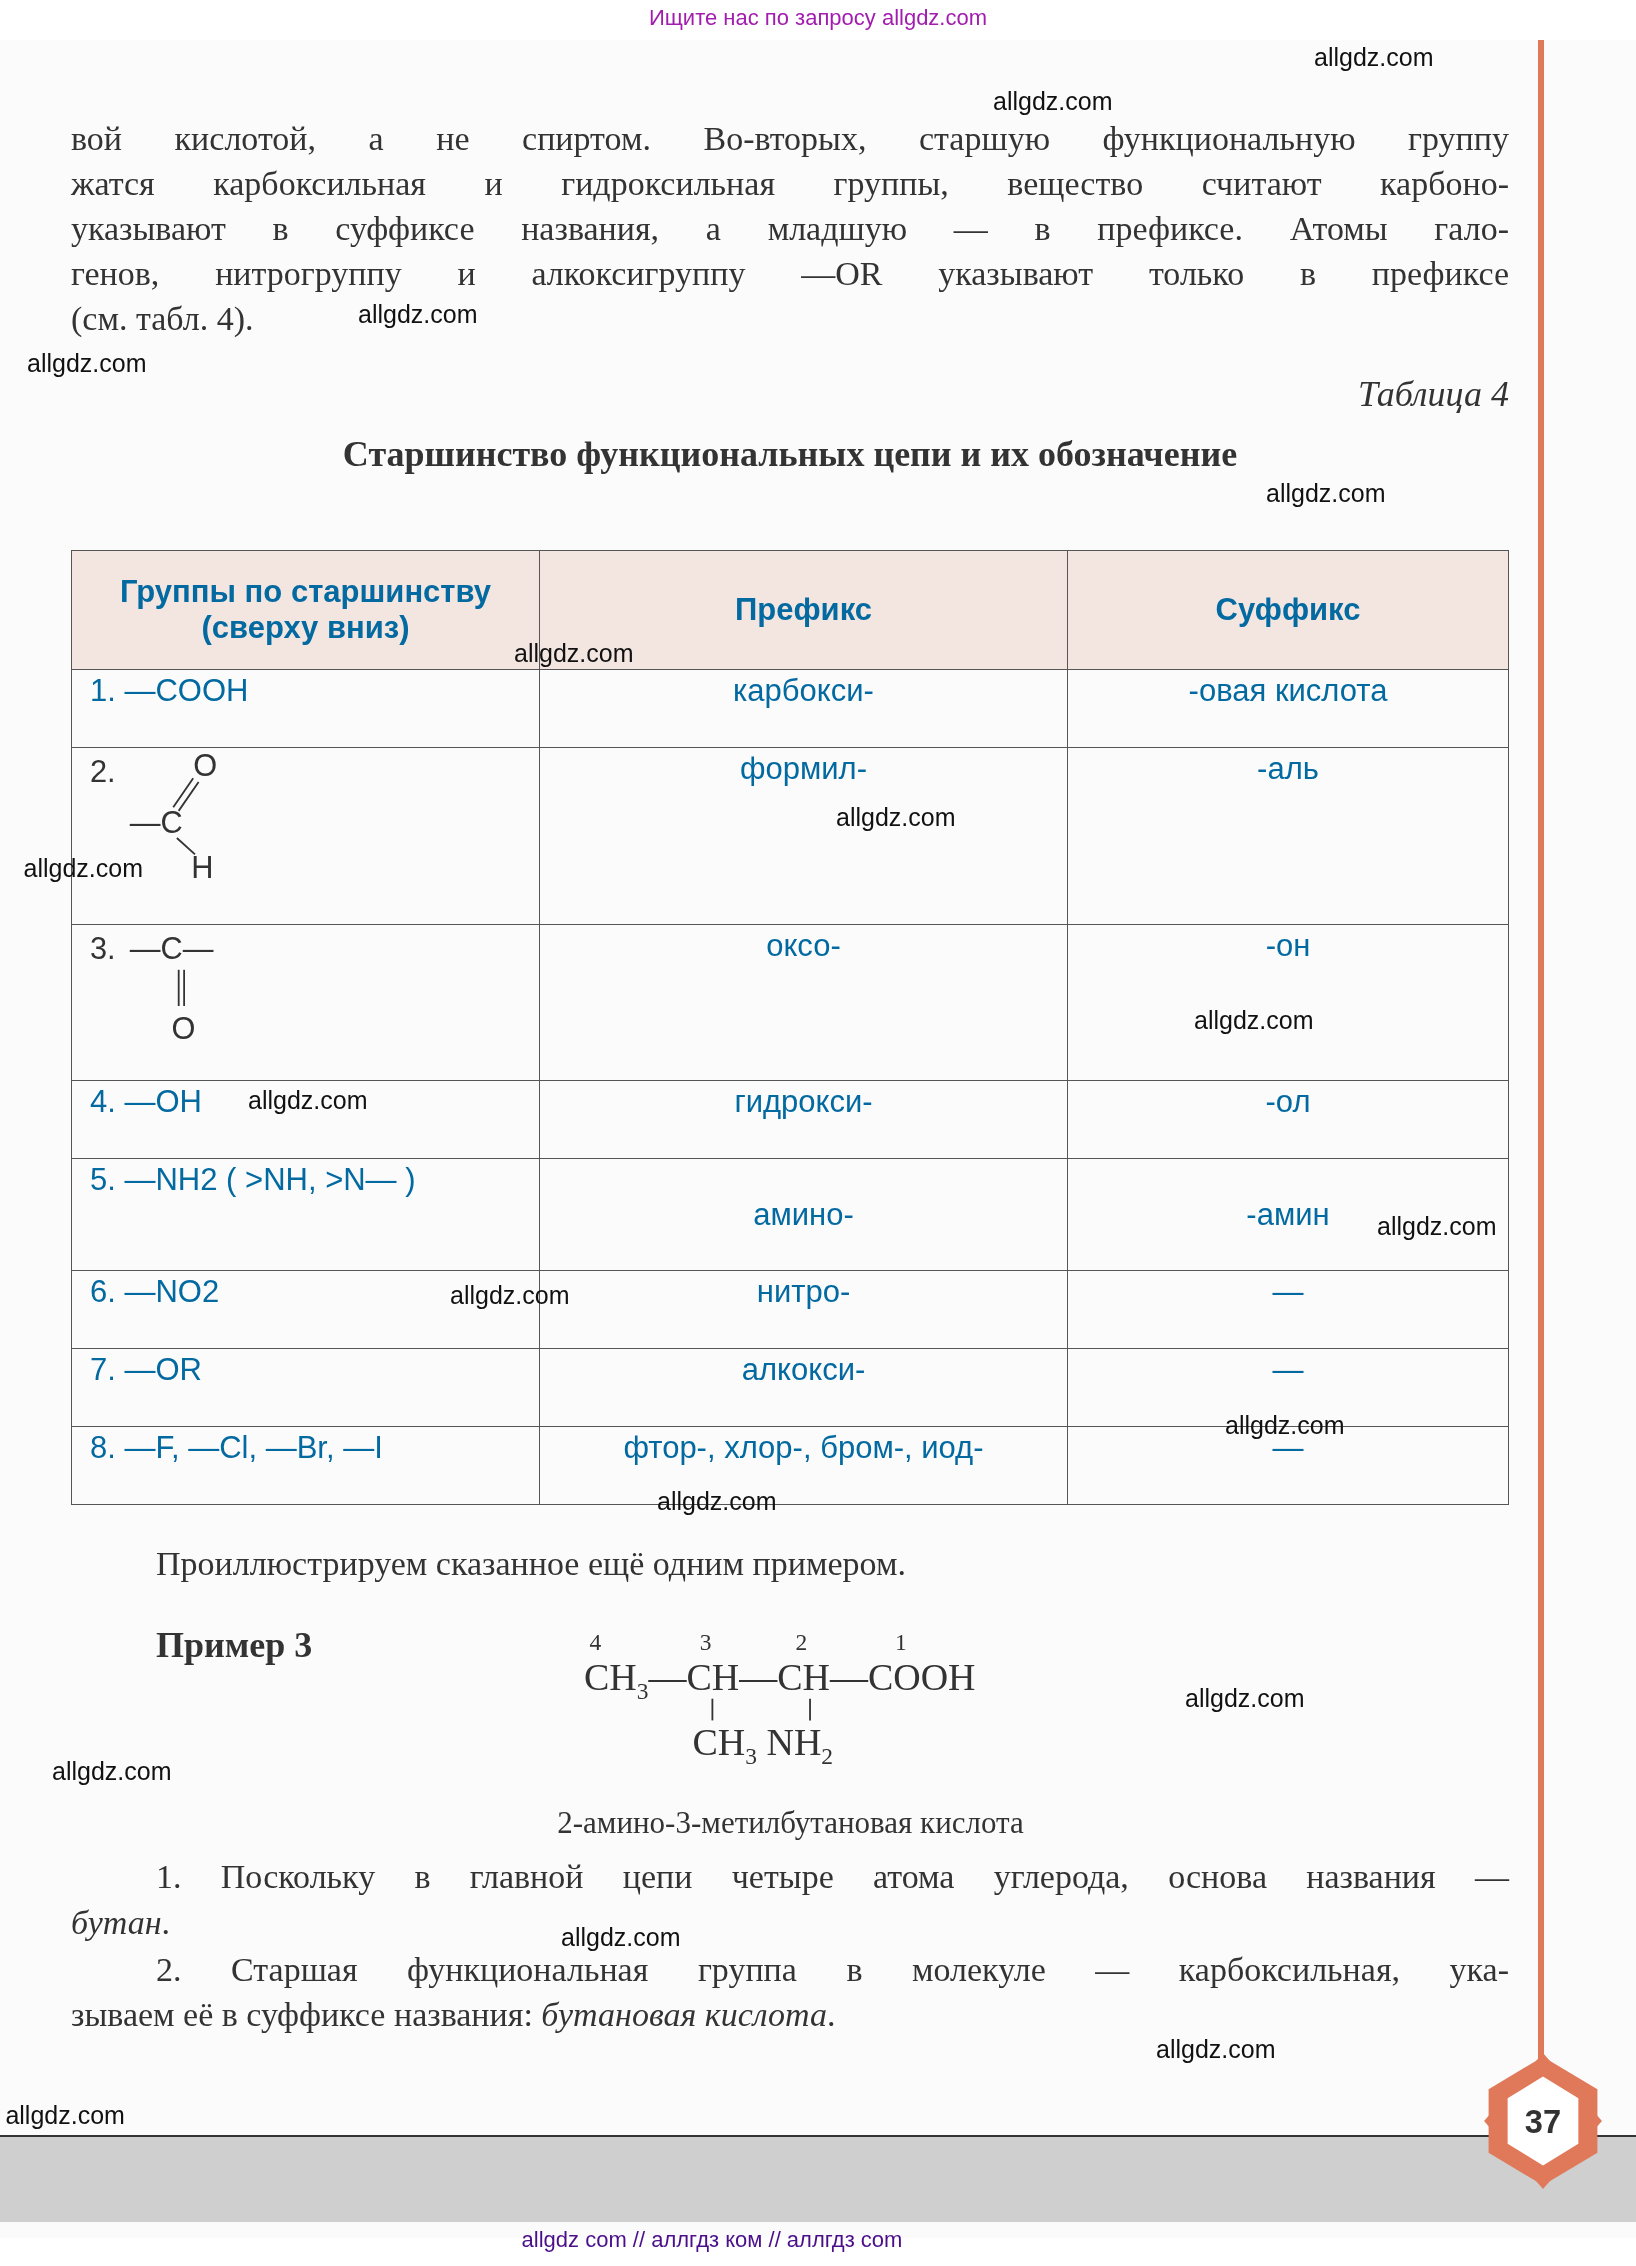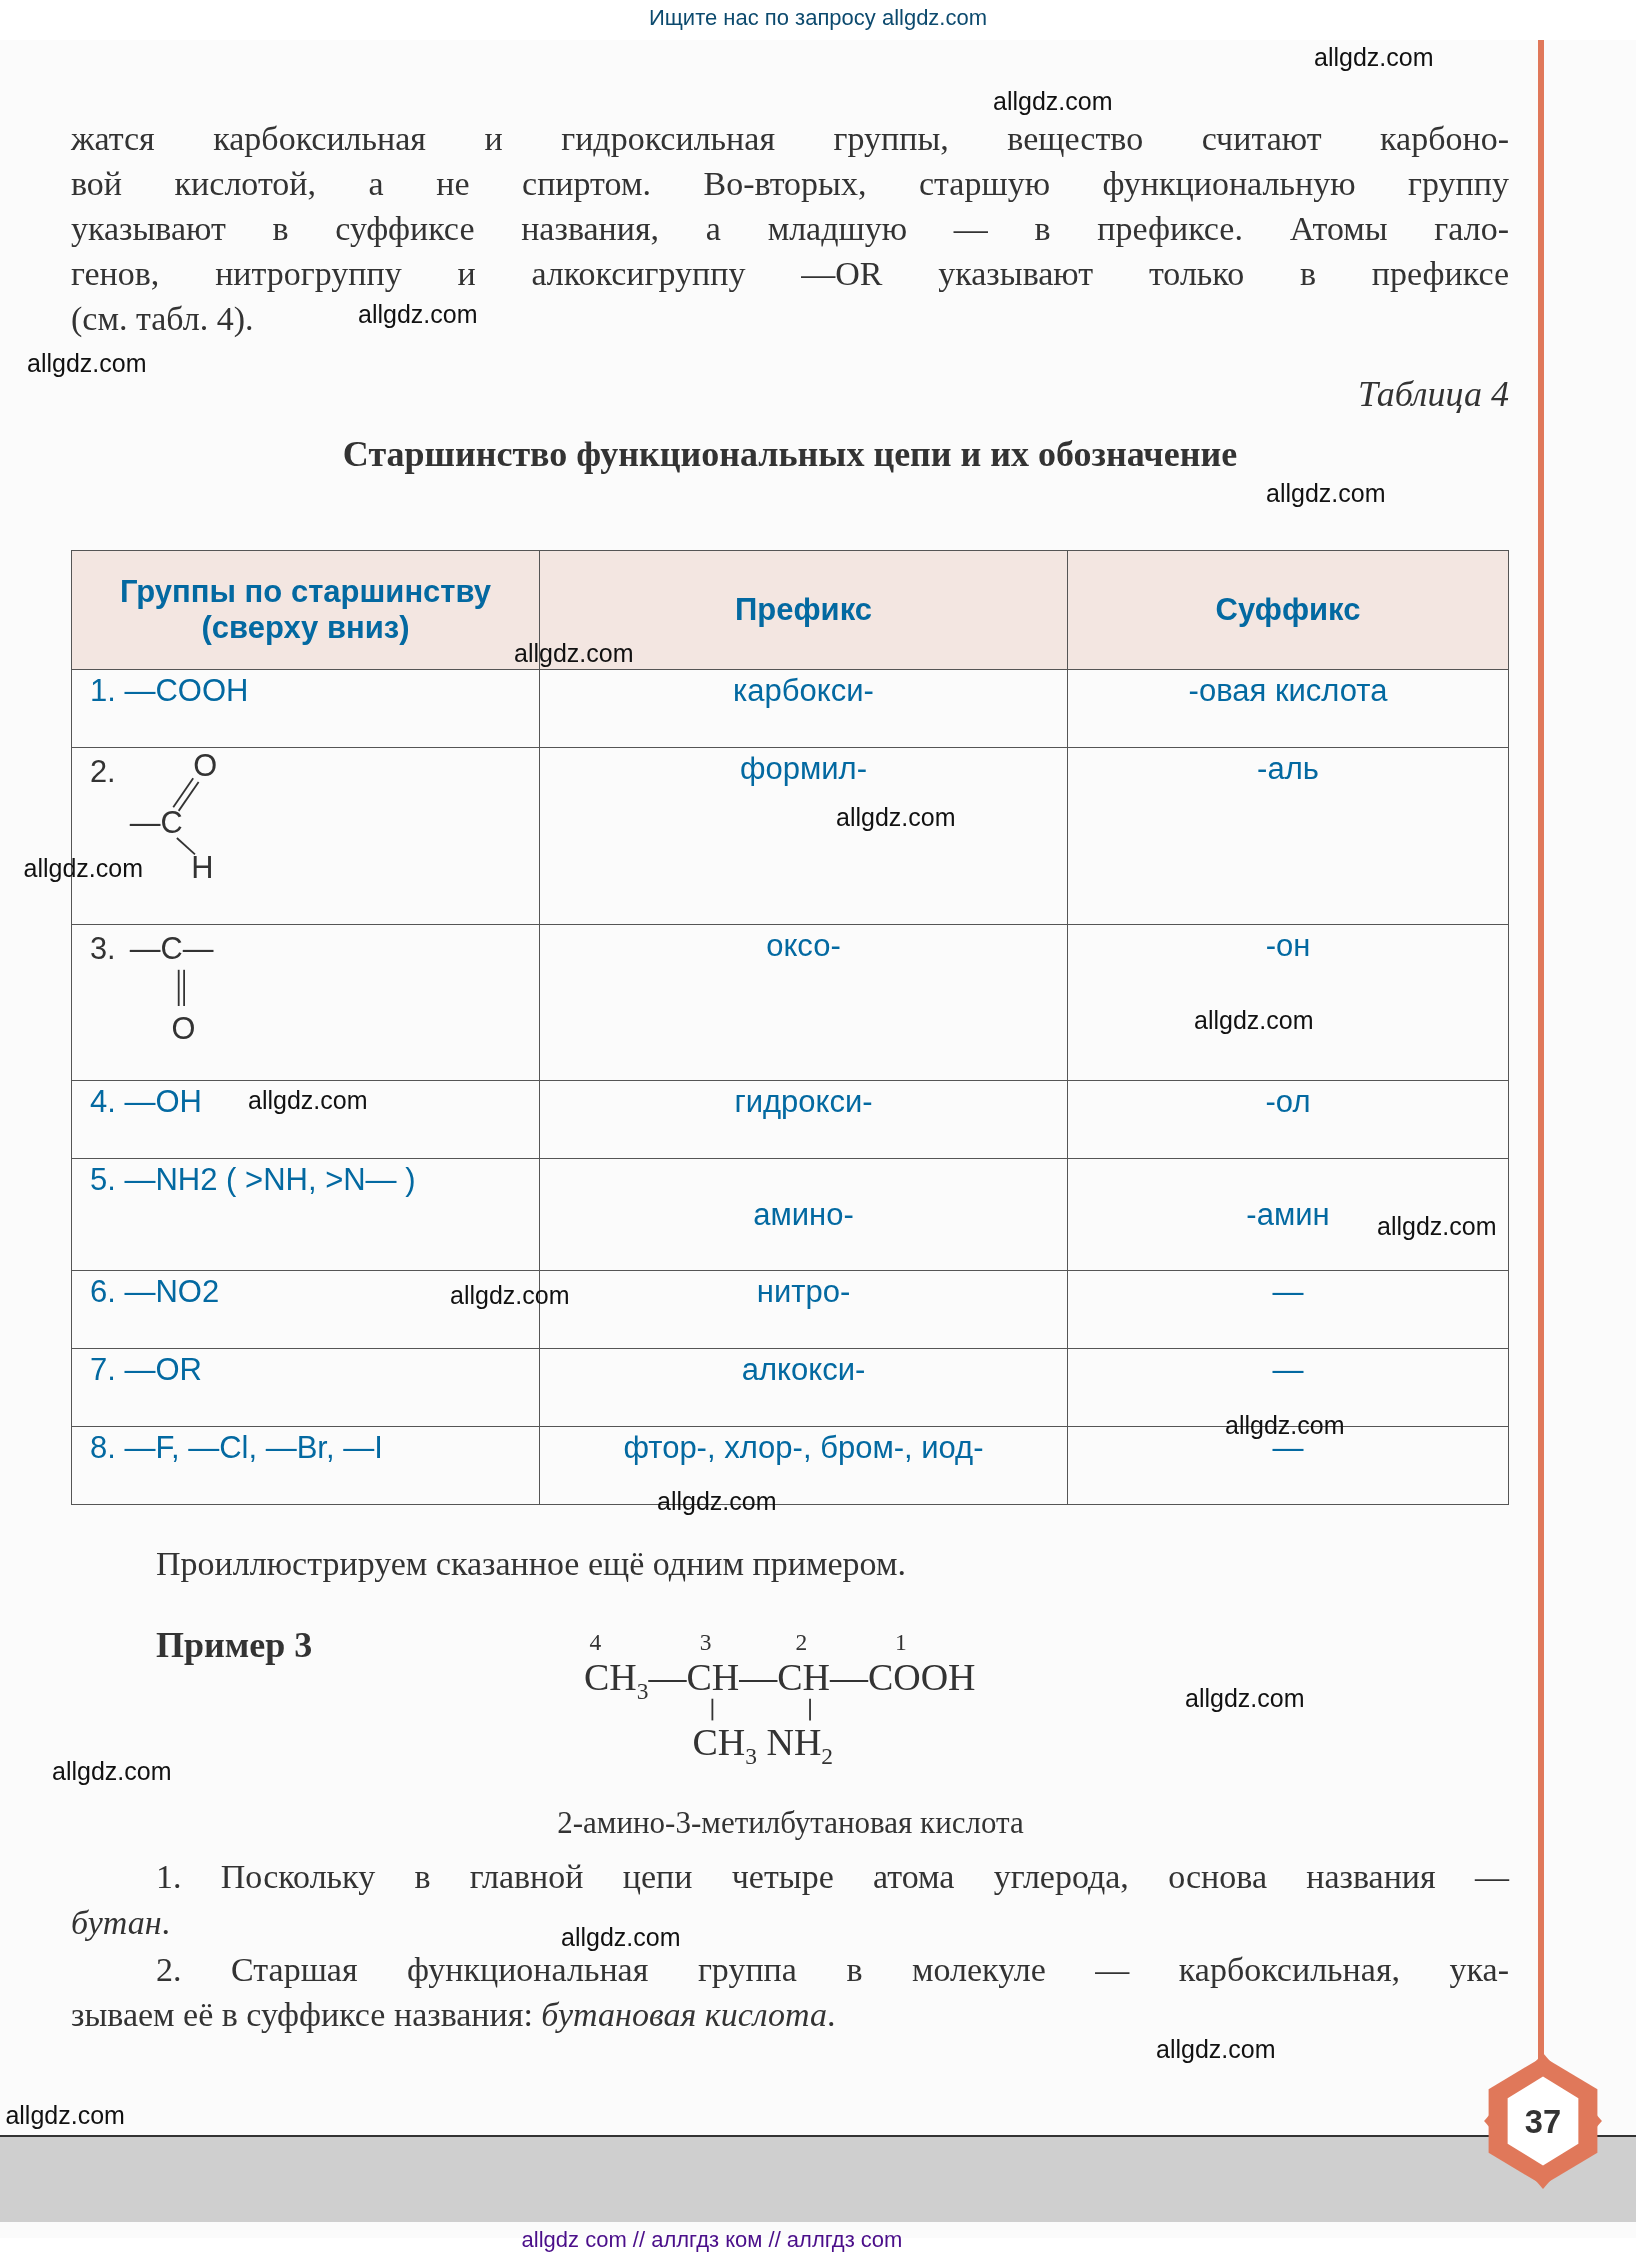--- a/index.html
+++ b/index.html
@@ -1,18 +1,18 @@
 <!DOCTYPE html>
 <html style="font-size:14.5px"><head>
 <meta charset="utf-8">
 <style>
   html,body{margin:0;padding:0;}
   body{width:1636px;height:2267px;position:relative;background:#fff;overflow:hidden;font-family:"Liberation Serif",serif;color:#333;}
   .page{position:absolute;left:0;top:40px;width:1636px;height:2198px;background:#fbfbfb;}
-  .topbanner{position:absolute;left:0;top:0;width:1636px;text-align:center;top:5.4px;color:#0c4a6e;font-family:"Liberation Sans",sans-serif;font-size:22px;}
+  .topbanner{position:absolute;left:0;top:0;width:1636px;text-align:center;top:5.4px;color:#a21caf;font-family:"Liberation Sans",sans-serif;font-size:22px;}
   .botbanner{position:absolute;left:0;width:1424px;text-align:center;top:2227px;color:#4b0f8a;font-family:"Liberation Sans",sans-serif;font-size:22px;}
   .redline{position:absolute;left:1538px;top:40px;width:6.3px;height:2081px;background:#e0785a;}
   .para{position:absolute;left:71px;width:1438px;font-size:34px;line-height:45px;text-align:justify;text-align-last:justify;}
   .para span.line{display:block;}
   .wm{position:absolute;font-family:"Liberation Sans",sans-serif;font-size:25px;color:#111;}
   .tbl-caption{position:absolute;right:127px;top:373px;font-style:italic;font-size:36px;}
   .tbl-title{position:absolute;left:71px;width:1438px;top:431px;text-align:center;font-weight:bold;font-size:36px;line-height:47px;}
   table{position:absolute;left:71px;top:550px;width:1438px;border-collapse:collapse;font-family:"Liberation Sans",sans-serif;font-size:31px;color:#0369a1;}
   th,td{border:1.8px solid #555;vertical-align:top;}
   th{background:#f3e6e1;font-weight:bold;height:116px;vertical-align:middle;text-align:center;}
@@ -27,22 +27,22 @@
   .footer-band{position:absolute;left:0;top:2135px;width:1636px;height:85px;background:#cfcfcf;border-top:2.7px solid #333;}
 </style>
 </head>
 <body>
 
 <div class="topbanner">Ищите нас по запросу allgdz.com</div>
 <div class="page"></div>
 <div class="redline"></div>
 
 <div class="para" style="top:116px">
+  <span class="line">вой кислотой, а не спиртом. Во-вторых, старшую функциональную группу</span>
   <span class="line">жатся карбоксильная и гидроксильная группы, вещество считают карбоно-</span>
-  <span class="line">вой кислотой, а не спиртом. Во-вторых, старшую функциональную группу</span>
   <span class="line">указывают в суффиксе названия, а младшую — в префиксе. Атомы гало-</span>
   <span class="line">генов, нитрогруппу и алкоксигруппу —OR указывают только в префиксе</span>
   <span class="line" style="text-align-last:left">(см. табл. 4).</span>
 </div>
 
 <div class="tbl-caption">Таблица 4</div>
 <div class="tbl-title">
   <div>Старшинство функциональных цепи и их обозначение</div>
 </div>
 

